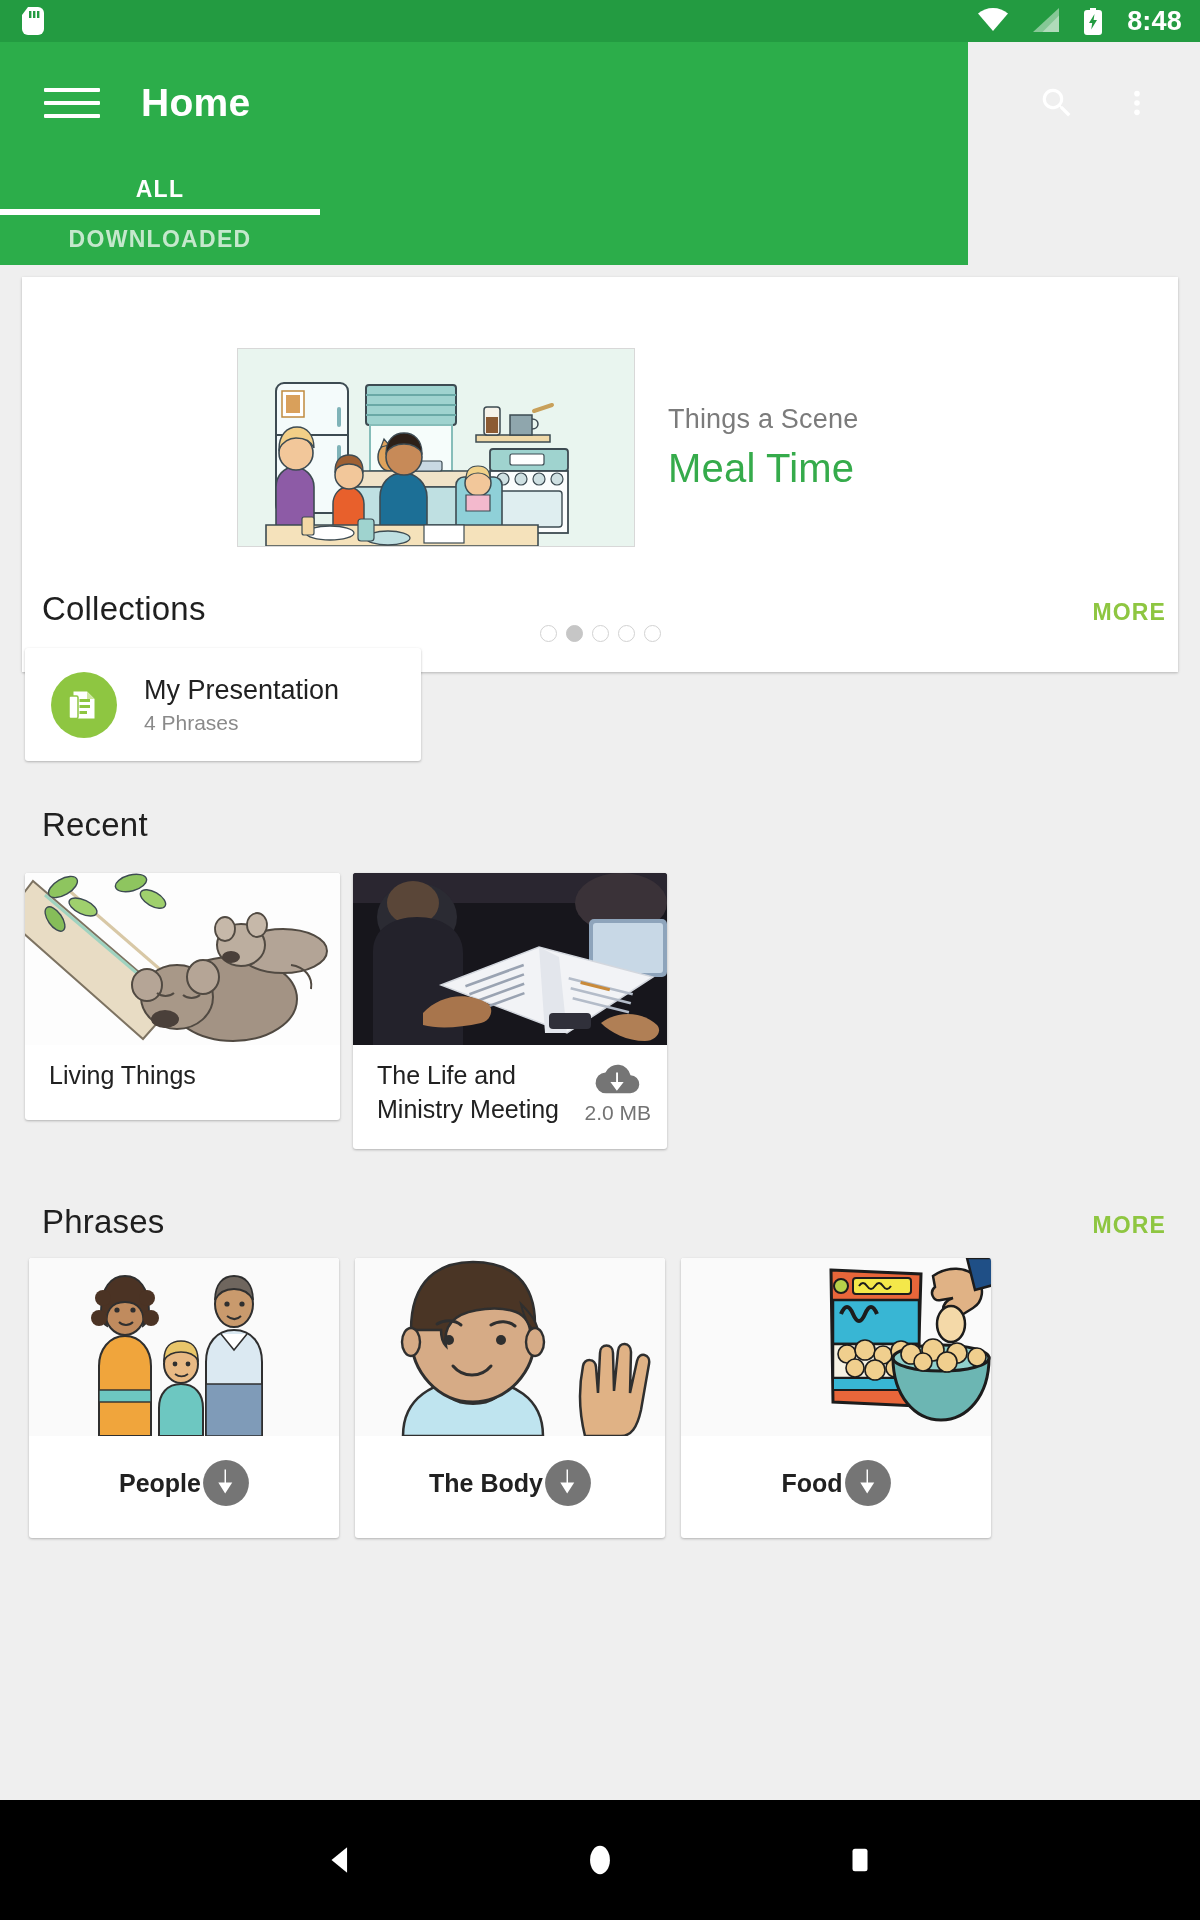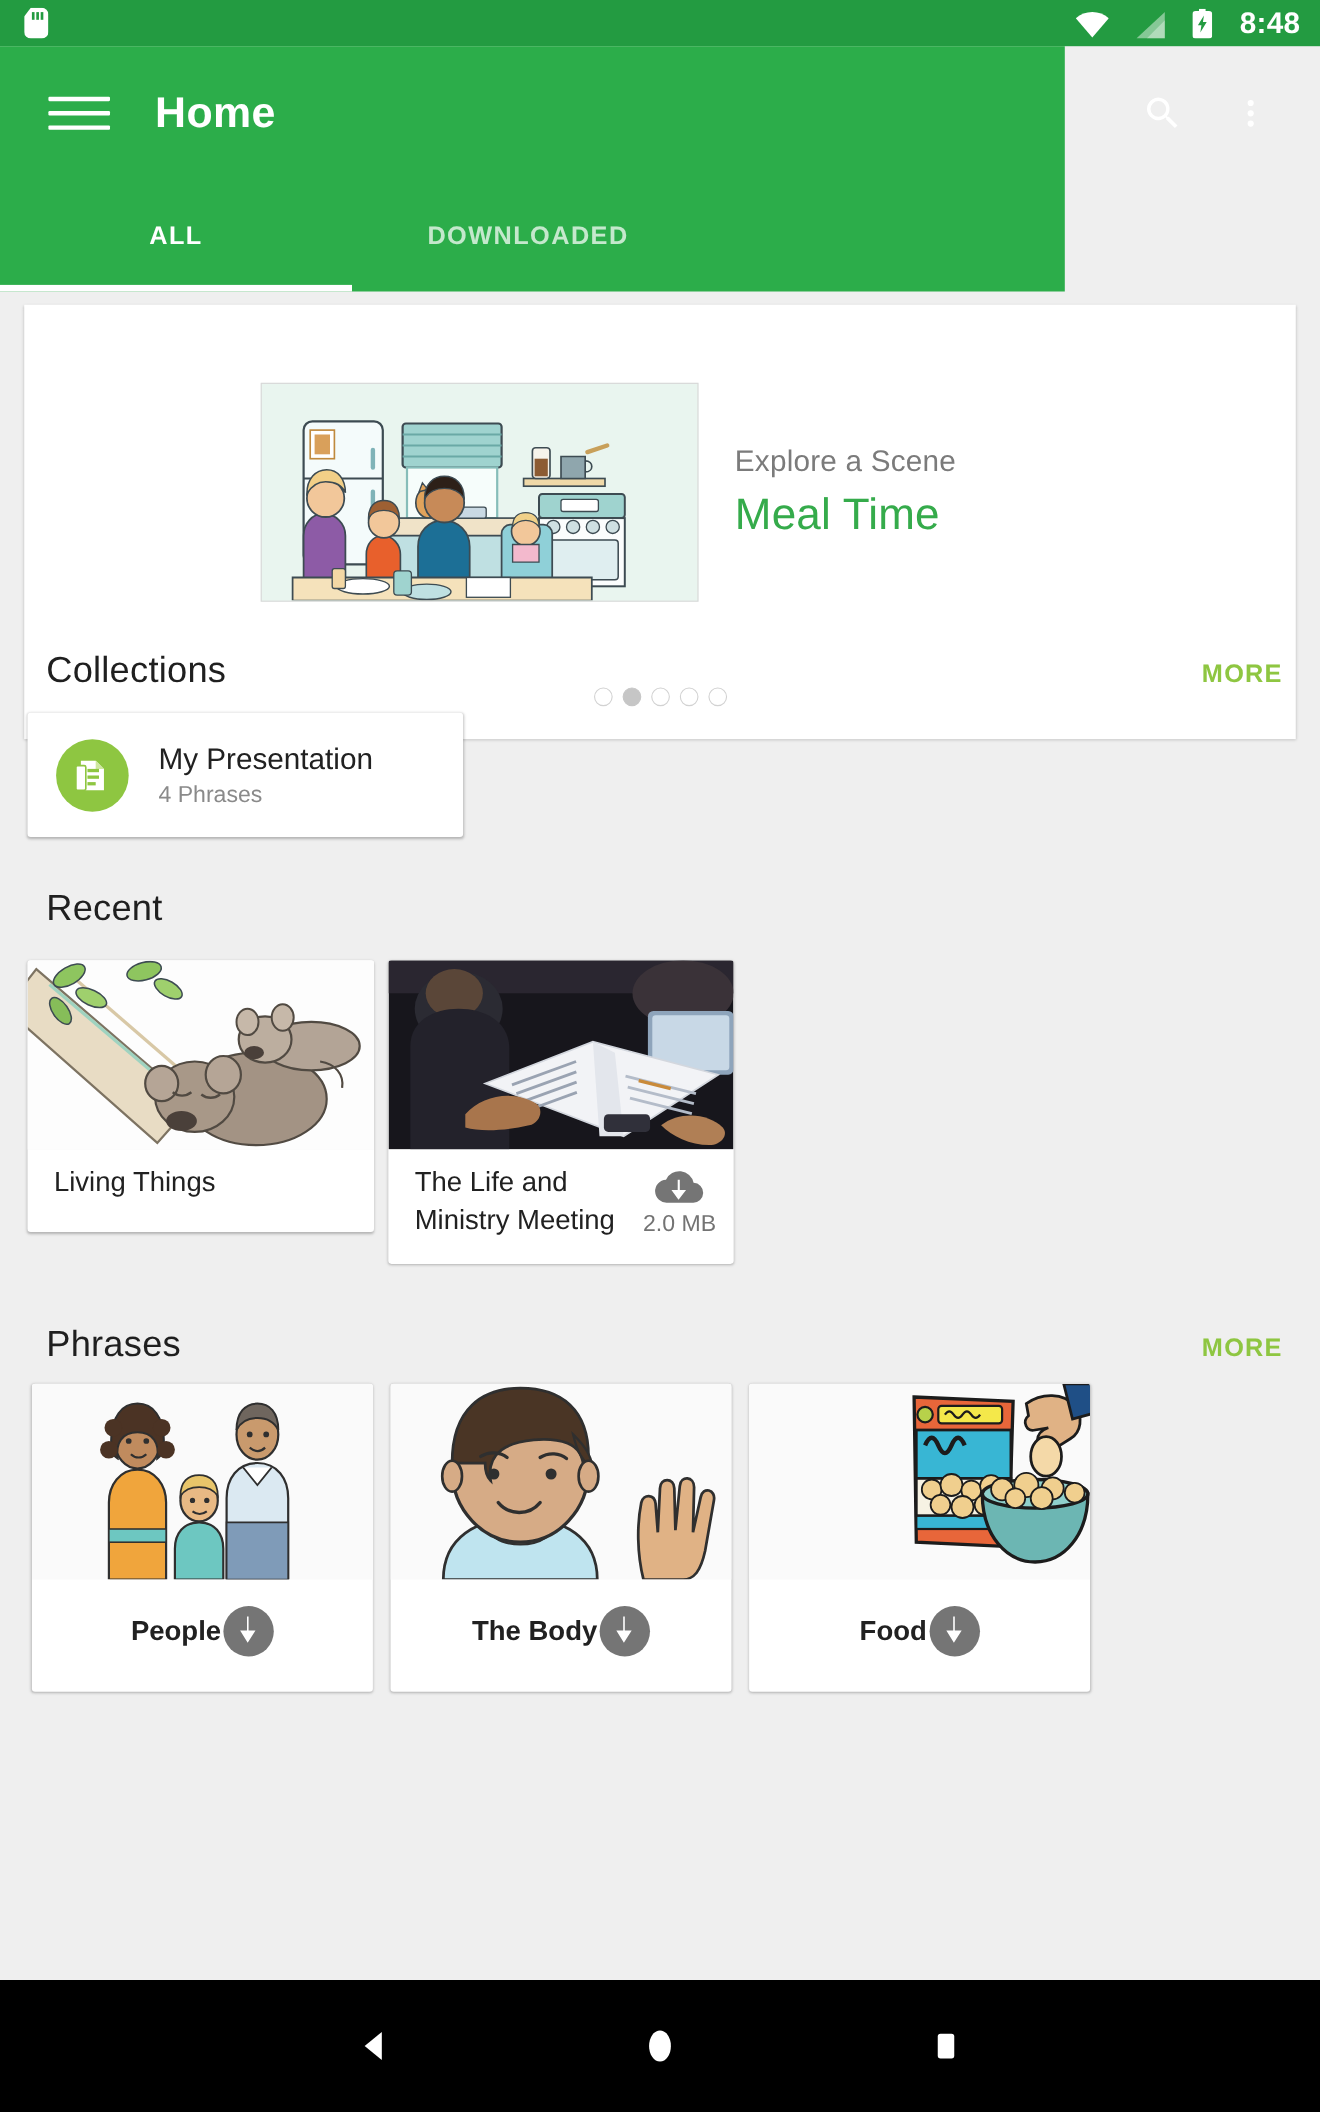--- a/index.html
+++ b/index.html
@@ -13,21 +13,21 @@
   .screen { position: relative; width: 1200px; height: 1920px; background: #efefef; }
 
   
   .statusbar {
     position: absolute; top: 0; left: 0; width: 1200px; height: 42px;
     background: #239b41;
     display: flex; align-items: center; justify-content: space-between;
     padding: 0 18px 0 22px;
   }
   .sb-left { display: flex; align-items: center; gap: 10px; }
-  .sb-right { display: flex; align-items: flex-end; gap: 25px; }
+  .sb-right { display: flex; align-items: flex-start; gap: 25px; }
   .sb-time { color: #fff; font-size: 27px; font-weight: bold; letter-spacing: .2px; line-height: 1; }
 
   
   .appbar {
     position: absolute; top: 42px; left: 0; width: 968px; height: 223px;
     background: #2cad4a;
   }
   .appbar-top {
     position: absolute; top: 0; left: 0; width: 1200px; height: 122px;
     display: flex; align-items: center;
@@ -43,20 +43,21 @@
     letter-spacing: .3px;
   }
   .appbar-actions {
     margin-left: auto; display: flex; align-items: center; gap: 22px; padding-right: 34px;
   }
   .icon-btn { width: 58px; height: 58px; display: flex; align-items: center; justify-content: center; cursor: pointer; }
 
   .tabs {
     position: absolute; top: 122px; left: 0; width: 1200px; height: 101px;
     display: flex;
+    flex-direction: column;
   }
   .tab {
     width: 320px; height: 101px;
     display: flex; align-items: center; justify-content: center;
     color: rgba(255,255,255,.72); font-size: 23px; font-weight: bold;
     letter-spacing: 1.3px; cursor: pointer; position: relative;
   }
   .tab.active { color: #fff; }
   .tab-indicator {
     position: absolute; bottom: 0; left: 0; width: 320px; height: 6px; background: #fff;
@@ -282,21 +283,21 @@
 
           <path d="M28 176h272v21H28z" fill="#f5e2bb" stroke="#3d4b52" stroke-width="1.6"></path>
           <ellipse cx="92" cy="184" rx="24" ry="7" fill="#fff" stroke="#3d4b52" stroke-width="1.3"></ellipse>
           <ellipse cx="150" cy="189" rx="22" ry="7" fill="#bfe0e2" stroke="#3d4b52" stroke-width="1.3"></ellipse>
           <rect x="186" y="176" width="40" height="18" fill="#fff" stroke="#3d4b52" stroke-width="1.2"></rect>
           <rect x="120" y="170" width="16" height="22" rx="3" fill="#9fd3cf" stroke="#3d4b52" stroke-width="1.2"></rect>
           <rect x="64" y="168" width="12" height="18" rx="2" fill="#f3d8a5" stroke="#3d4b52" stroke-width="1.2"></rect>
         </svg>
       </div>
       <div class="hero-text">
-        <div class="hero-kicker">Explore a Scene</div>
+        <div class="hero-kicker">Things a Scene</div>
         <div class="hero-title">Meal Time</div>
       </div>
     </div>
     <div class="hero-dots">
       <span class="dot"></span>
       <span class="dot on"></span>
       <span class="dot"></span>
       <span class="dot"></span>
       <span class="dot"></span>
     </div>

